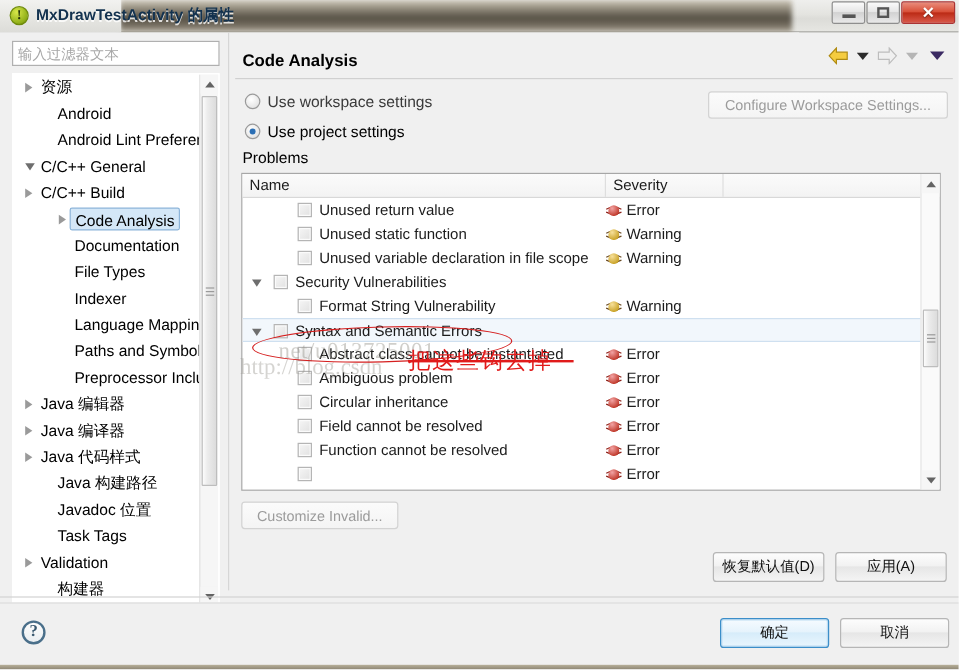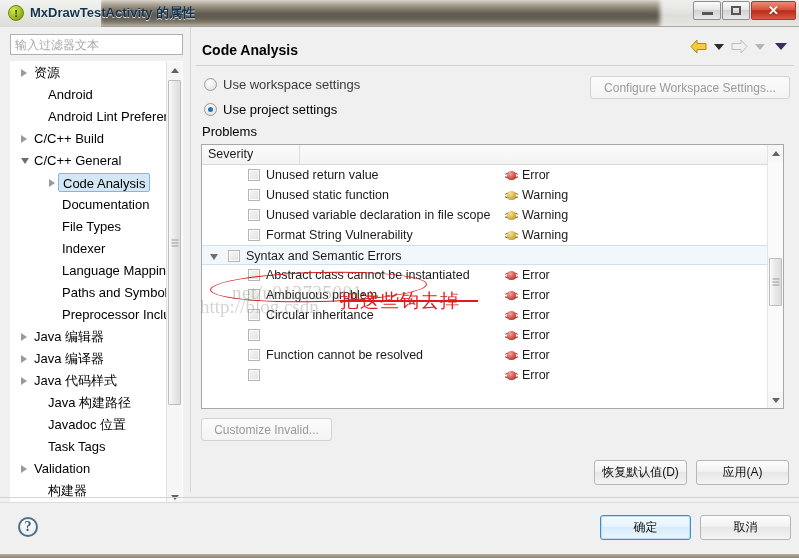--- a/index.html
+++ b/index.html
@@ -405,26 +405,26 @@
               <div class="arrow arrow-closed" style="left: 10px;"></div>
               <span class="label" style="left: 23px;">资源</span>
             </div>
             <div class="tree-item">
               <span class="label" style="left: 37px;">Android</span>
             </div>
             <div class="tree-item">
               <span class="label" style="left: 37px;">Android Lint Preferen</span>
             </div>
             <div class="tree-item">
+              <div class="arrow arrow-open" style="left: 10px;"></div>
+              <span class="label" style="left: 23px;">C/C++ General</span>
+            </div>
+            <div class="tree-item">
               <div class="arrow arrow-closed" style="left: 10px;"></div>
               <span class="label" style="left: 23px;">C/C++ Build</span>
-            </div>
-            <div class="tree-item">
-              <div class="arrow arrow-open" style="left: 10px;"></div>
-              <span class="label" style="left: 23px;">C/C++ General</span>
             </div>
             <div class="tree-item selected">
               <div class="arrow arrow-closed" style="left: 38px;"></div>
               <span class="label" style="left: 51px;">Code Analysis</span>
             </div>
             <div class="tree-item">
               <span class="label" style="left: 51px;">Documentation</span>
             </div>
             <div class="tree-item">
               <span class="label" style="left: 51px;">File Types</span>
@@ -531,20 +531,21 @@
         <span class="radio checked"></span>
         <span class="radio-label">Use project settings</span>
       </div>
 
       <div class="btn disabled configure-ws-btn">Configure Workspace Settings...</div>
 
       <div class="problems-label">Problems</div>
 
       <div class="table-frame">
         <div class="table-head">
+          <div class="th c1">Name</div>
           <div class="th c2">Severity</div>
           <div class="th c3"></div>
         </div>
 
         <div class="rows" id="table-rows">
             <div class="row">
               <span class="cb" style="left: 46px;"></span>
               <span class="nm" style="left: 64px;">Unused return value</span>
               <span class="sevcell">
                 <span class="bug err">
@@ -577,20 +578,25 @@
               <span class="sevcell">
                 <span class="bug warn">
                   <span class="leg" style="left:0;top:4px;transform:rotate(-25deg)"></span>
                   <span class="leg" style="left:0;top:8px;transform:rotate(20deg)"></span>
                   <span class="leg" style="right:0;top:4px;transform:rotate(25deg)"></span>
                   <span class="leg" style="right:0;top:8px;transform:rotate(-20deg)"></span>
                   <span class="body"></span>
                 </span>
                 <span class="sev-text">Warning</span>
               </span>
+            </div>
+            <div class="row">
+              <div class="expander arrow-open"></div>
+              <span class="cb" style="left: 26px;"></span>
+              <span class="nm" style="left: 44px;">Security Vulnerabilities</span>
             </div>
             <div class="row">
               <span class="cb" style="left: 46px;"></span>
               <span class="nm" style="left: 64px;">Format String Vulnerability</span>
               <span class="sevcell">
                 <span class="bug warn">
                   <span class="leg" style="left:0;top:4px;transform:rotate(-25deg)"></span>
                   <span class="leg" style="left:0;top:8px;transform:rotate(20deg)"></span>
                   <span class="leg" style="right:0;top:4px;transform:rotate(25deg)"></span>
                   <span class="leg" style="right:0;top:8px;transform:rotate(-20deg)"></span>
@@ -641,20 +647,21 @@
                   <span class="leg" style="left:0;top:8px;transform:rotate(20deg)"></span>
                   <span class="leg" style="right:0;top:4px;transform:rotate(25deg)"></span>
                   <span class="leg" style="right:0;top:8px;transform:rotate(-20deg)"></span>
                   <span class="body"></span>
                 </span>
                 <span class="sev-text">Error</span>
               </span>
             </div>
             <div class="row">
               <span class="cb" style="left: 46px;"></span>
+              <span class="nm" style="left: 64px;">Field cannot be resolved</span>
               <span class="sevcell">
                 <span class="bug err">
                   <span class="leg" style="left:0;top:4px;transform:rotate(-25deg)"></span>
                   <span class="leg" style="left:0;top:8px;transform:rotate(20deg)"></span>
                   <span class="leg" style="right:0;top:4px;transform:rotate(25deg)"></span>
                   <span class="leg" style="right:0;top:8px;transform:rotate(-20deg)"></span>
                   <span class="body"></span>
                 </span>
                 <span class="sev-text">Error</span>
               </span>

